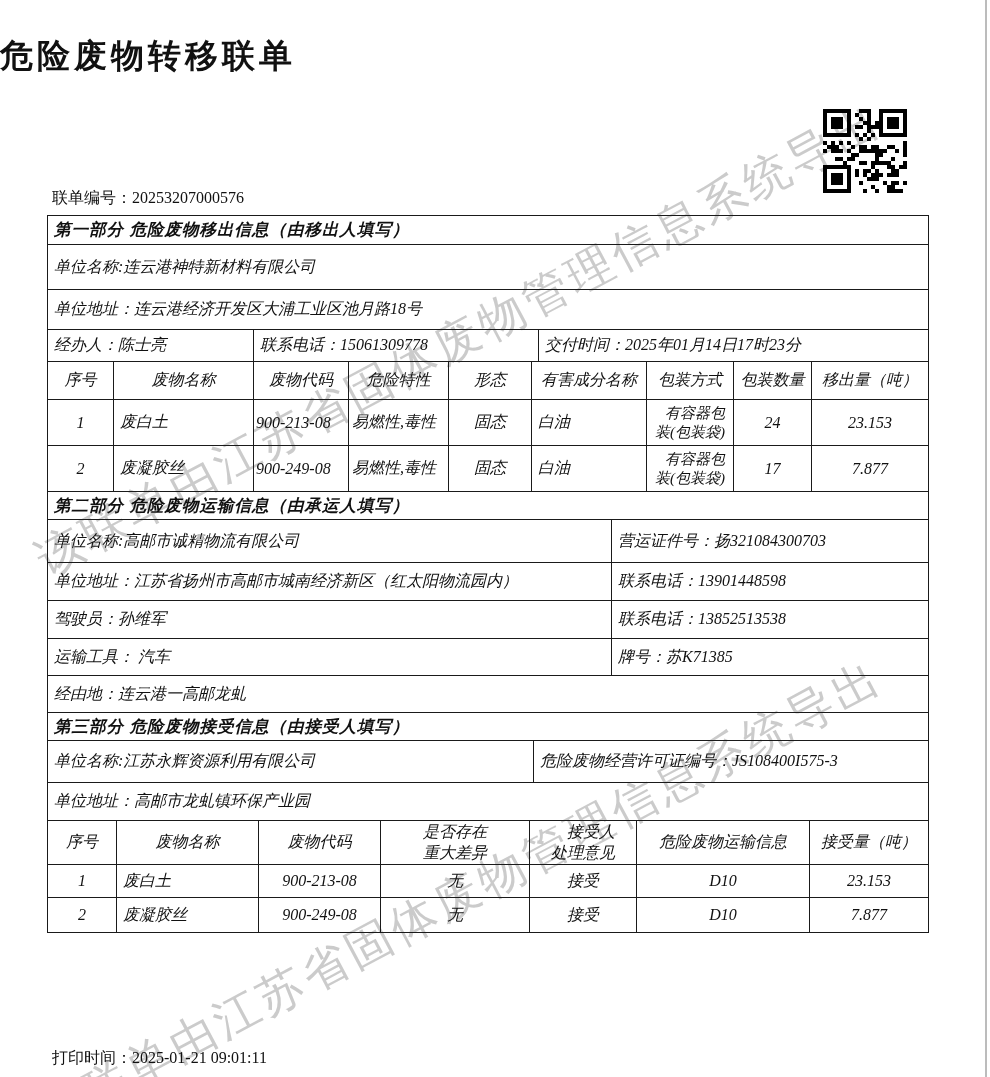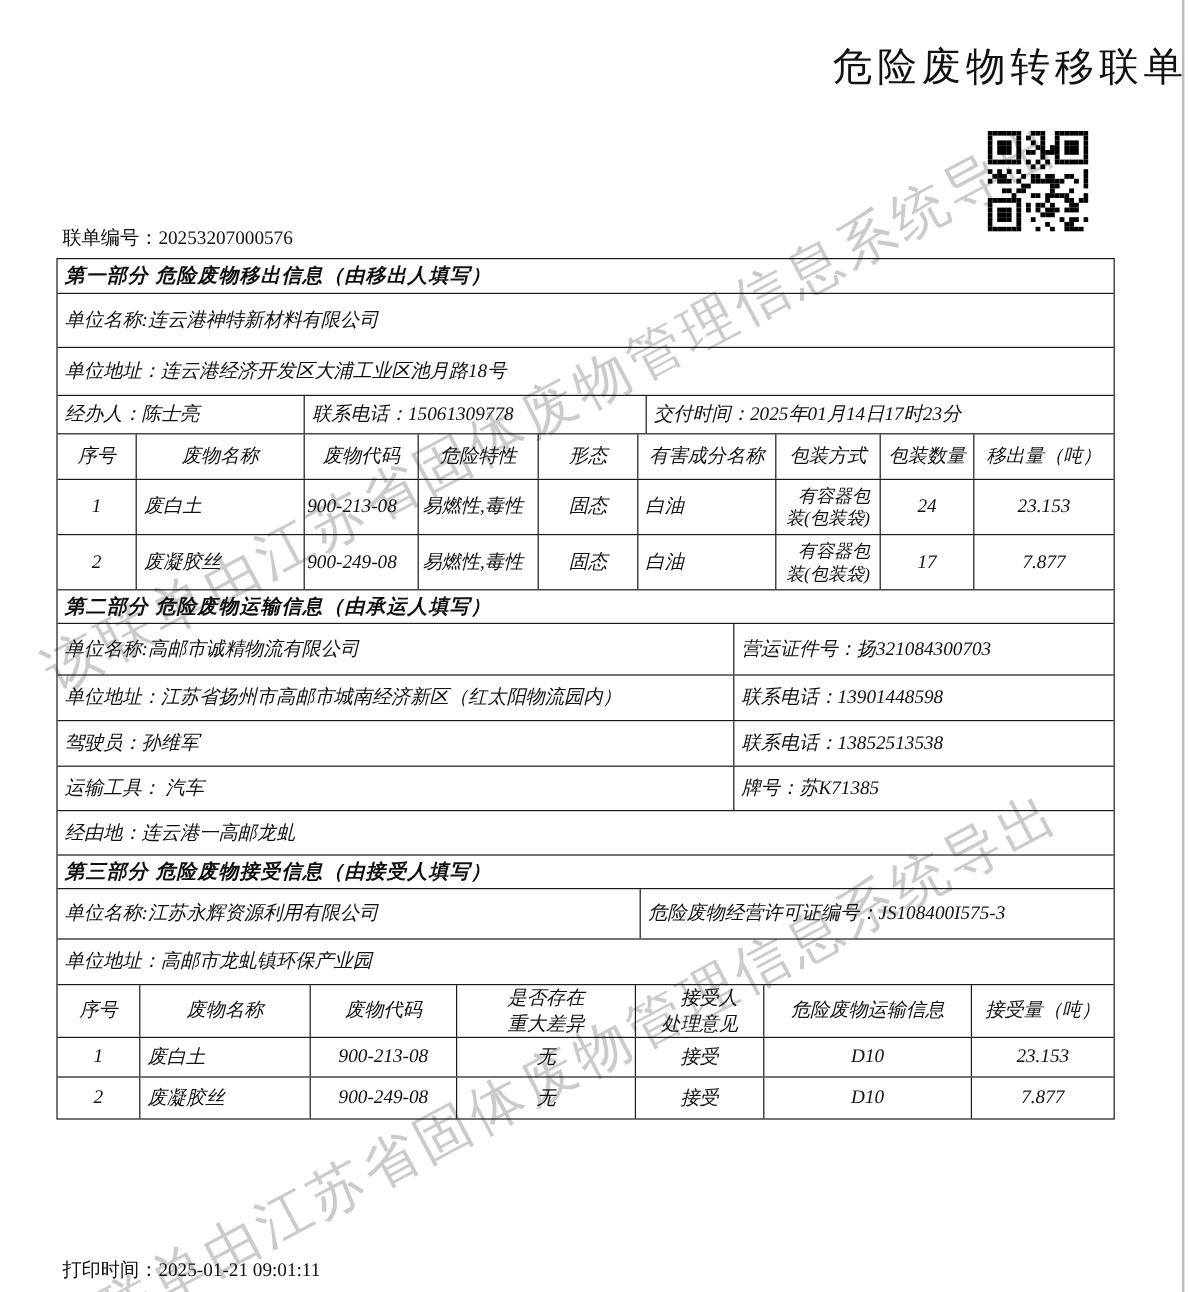--- a/index.html
+++ b/index.html
@@ -8,22 +8,22 @@
     font-family:"Liberation Serif","DejaVu Serif",serif;color:#111;
   }
   .wm{
     position:absolute;white-space:nowrap;font-size:46px;letter-spacing:4px;
     color:#999;opacity:.5;transform:rotate(-28deg);transform-origin:0 50%;
     font-family:"Liberation Serif","DejaVu Serif",serif;pointer-events:none;z-index:1;
   }
   .wm1{left:40px;top:532px}
   .wm2{left:40px;top:1089px}
   .title{
-    position:absolute;left:0;top:34px;width:100%;text-align:right;
-    font-size:33px;font-weight:normal;letter-spacing:4px;z-index:2;
+    position:absolute;left:0;top:34px;width:100%;text-align:left;
+    font-size:33px;font-weight:bold;letter-spacing:4px;z-index:2;
   }
   .manifest-no{position:absolute;left:52px;top:188px;font-size:16px;z-index:2;}
   .qr{position:absolute;left:823px;top:109px;width:84px;height:84px;z-index:2;}
   .edge-line{position:absolute;left:985px;top:0;width:2px;height:1077px;background:#bcbcbc;z-index:0;}
   .doc{
     position:absolute;left:47px;top:215px;width:880px;z-index:2;
     border:1px solid #1a1a1a;box-sizing:content-box;background:transparent;font-style:italic;
   }
   .row{display:flex;align-items:stretch;}
   .row + .row{border-top:1px solid #1a1a1a;}

